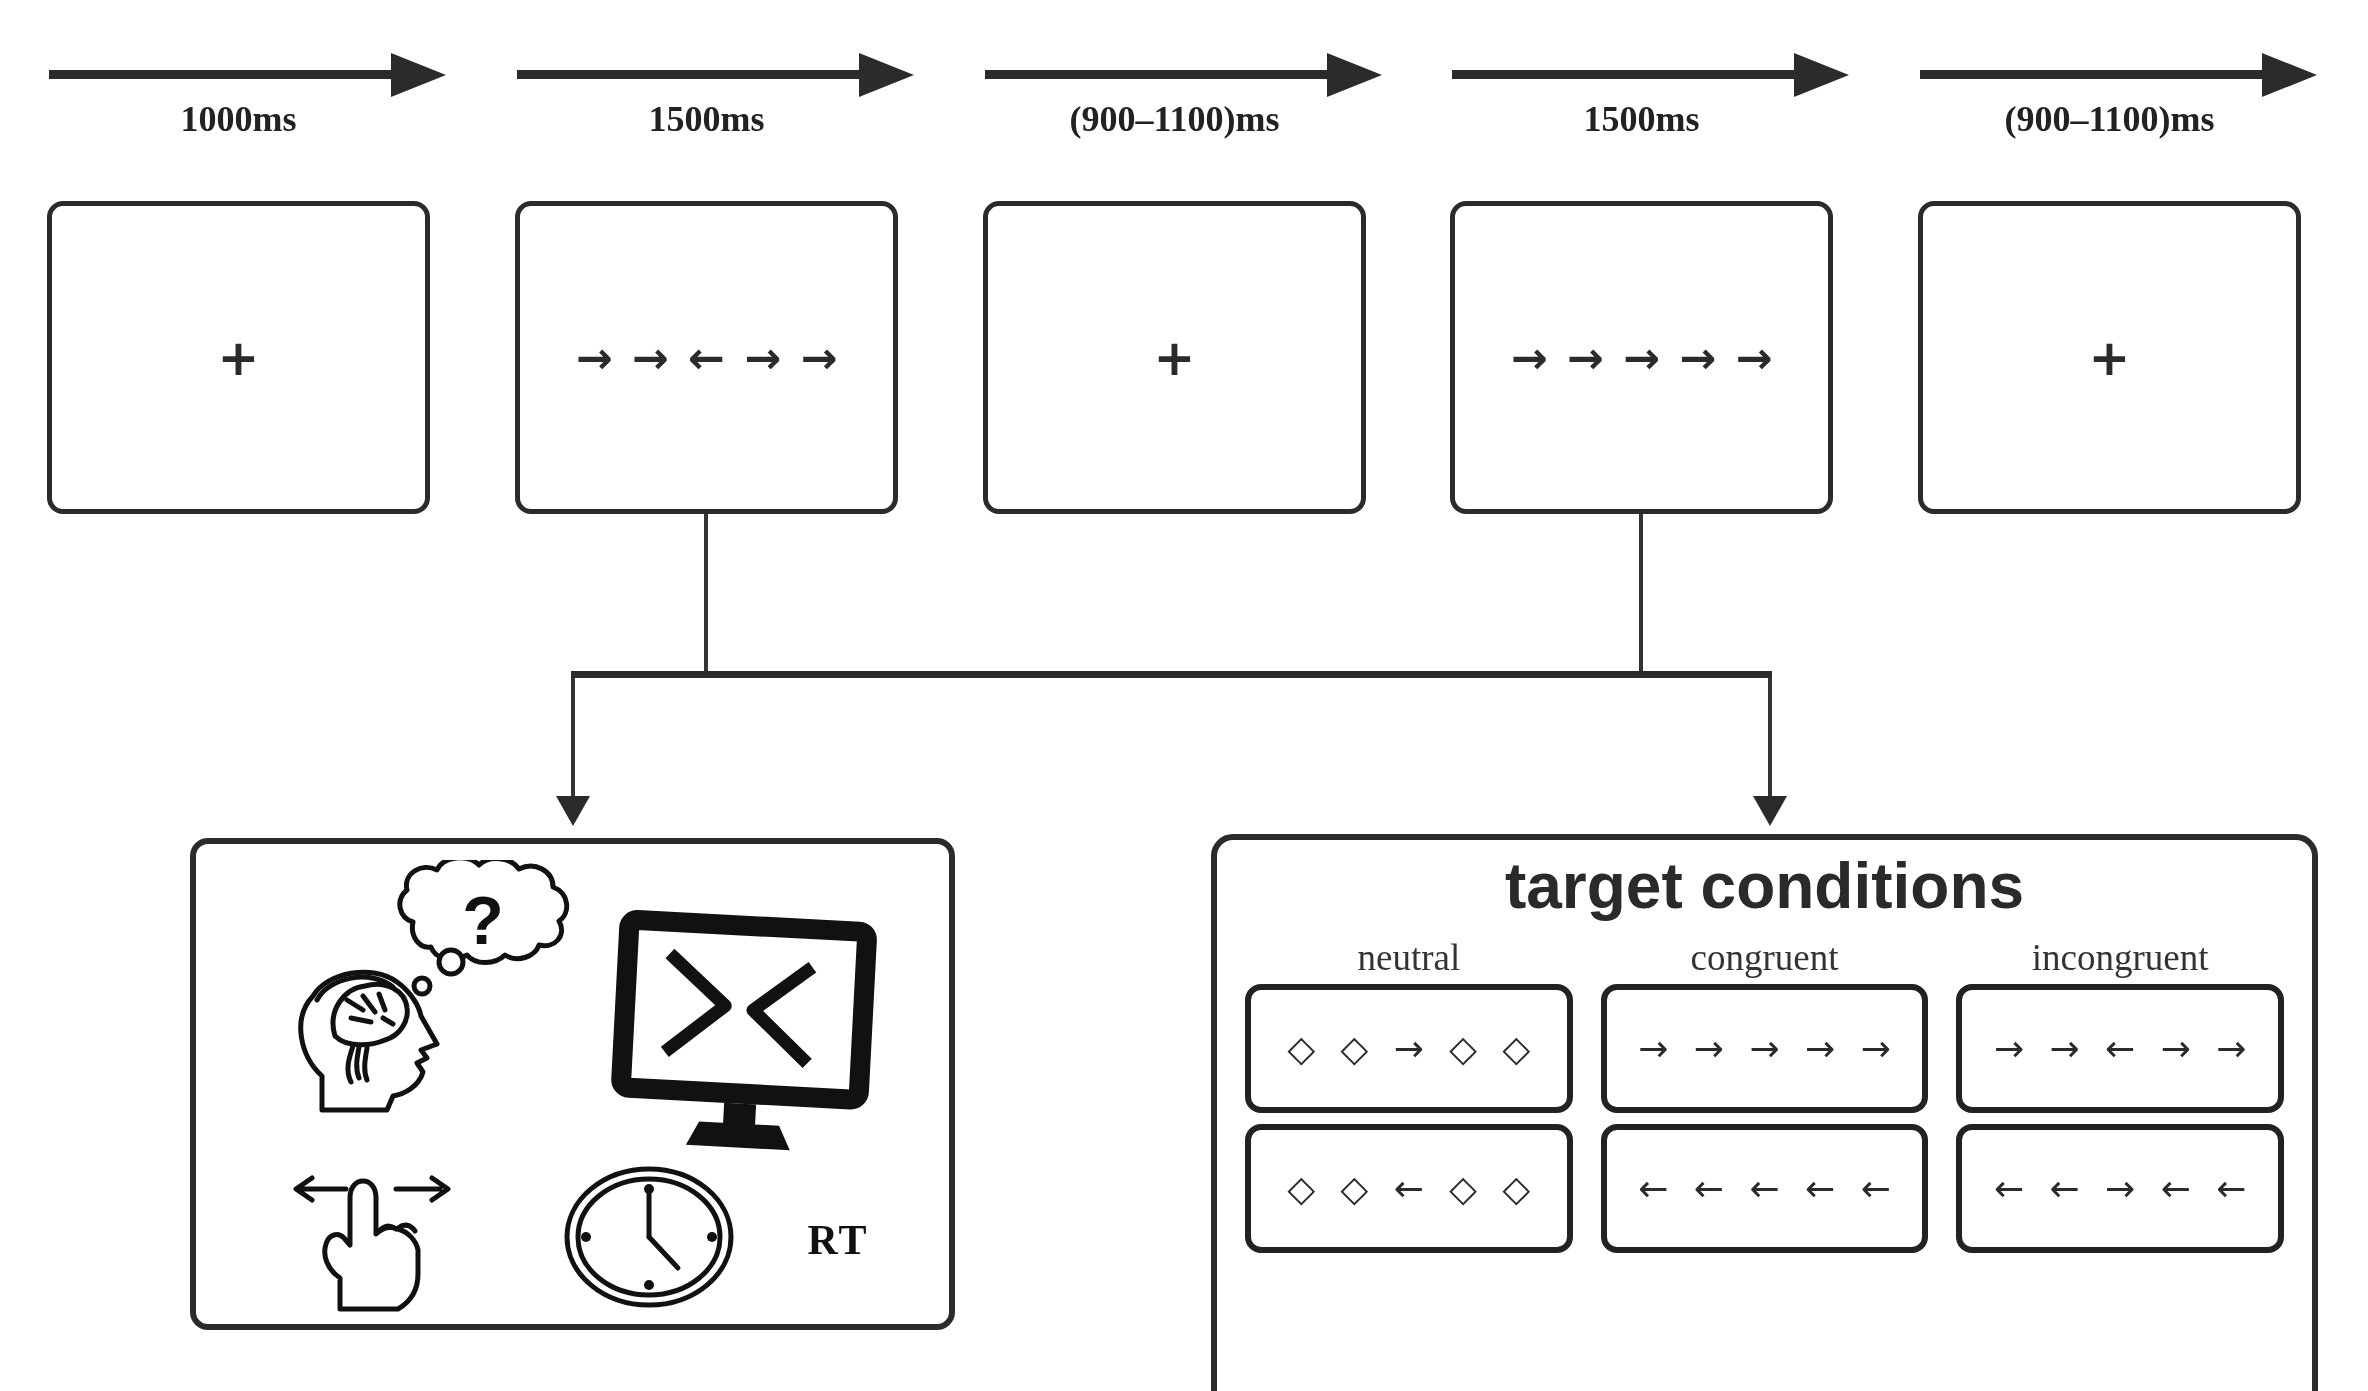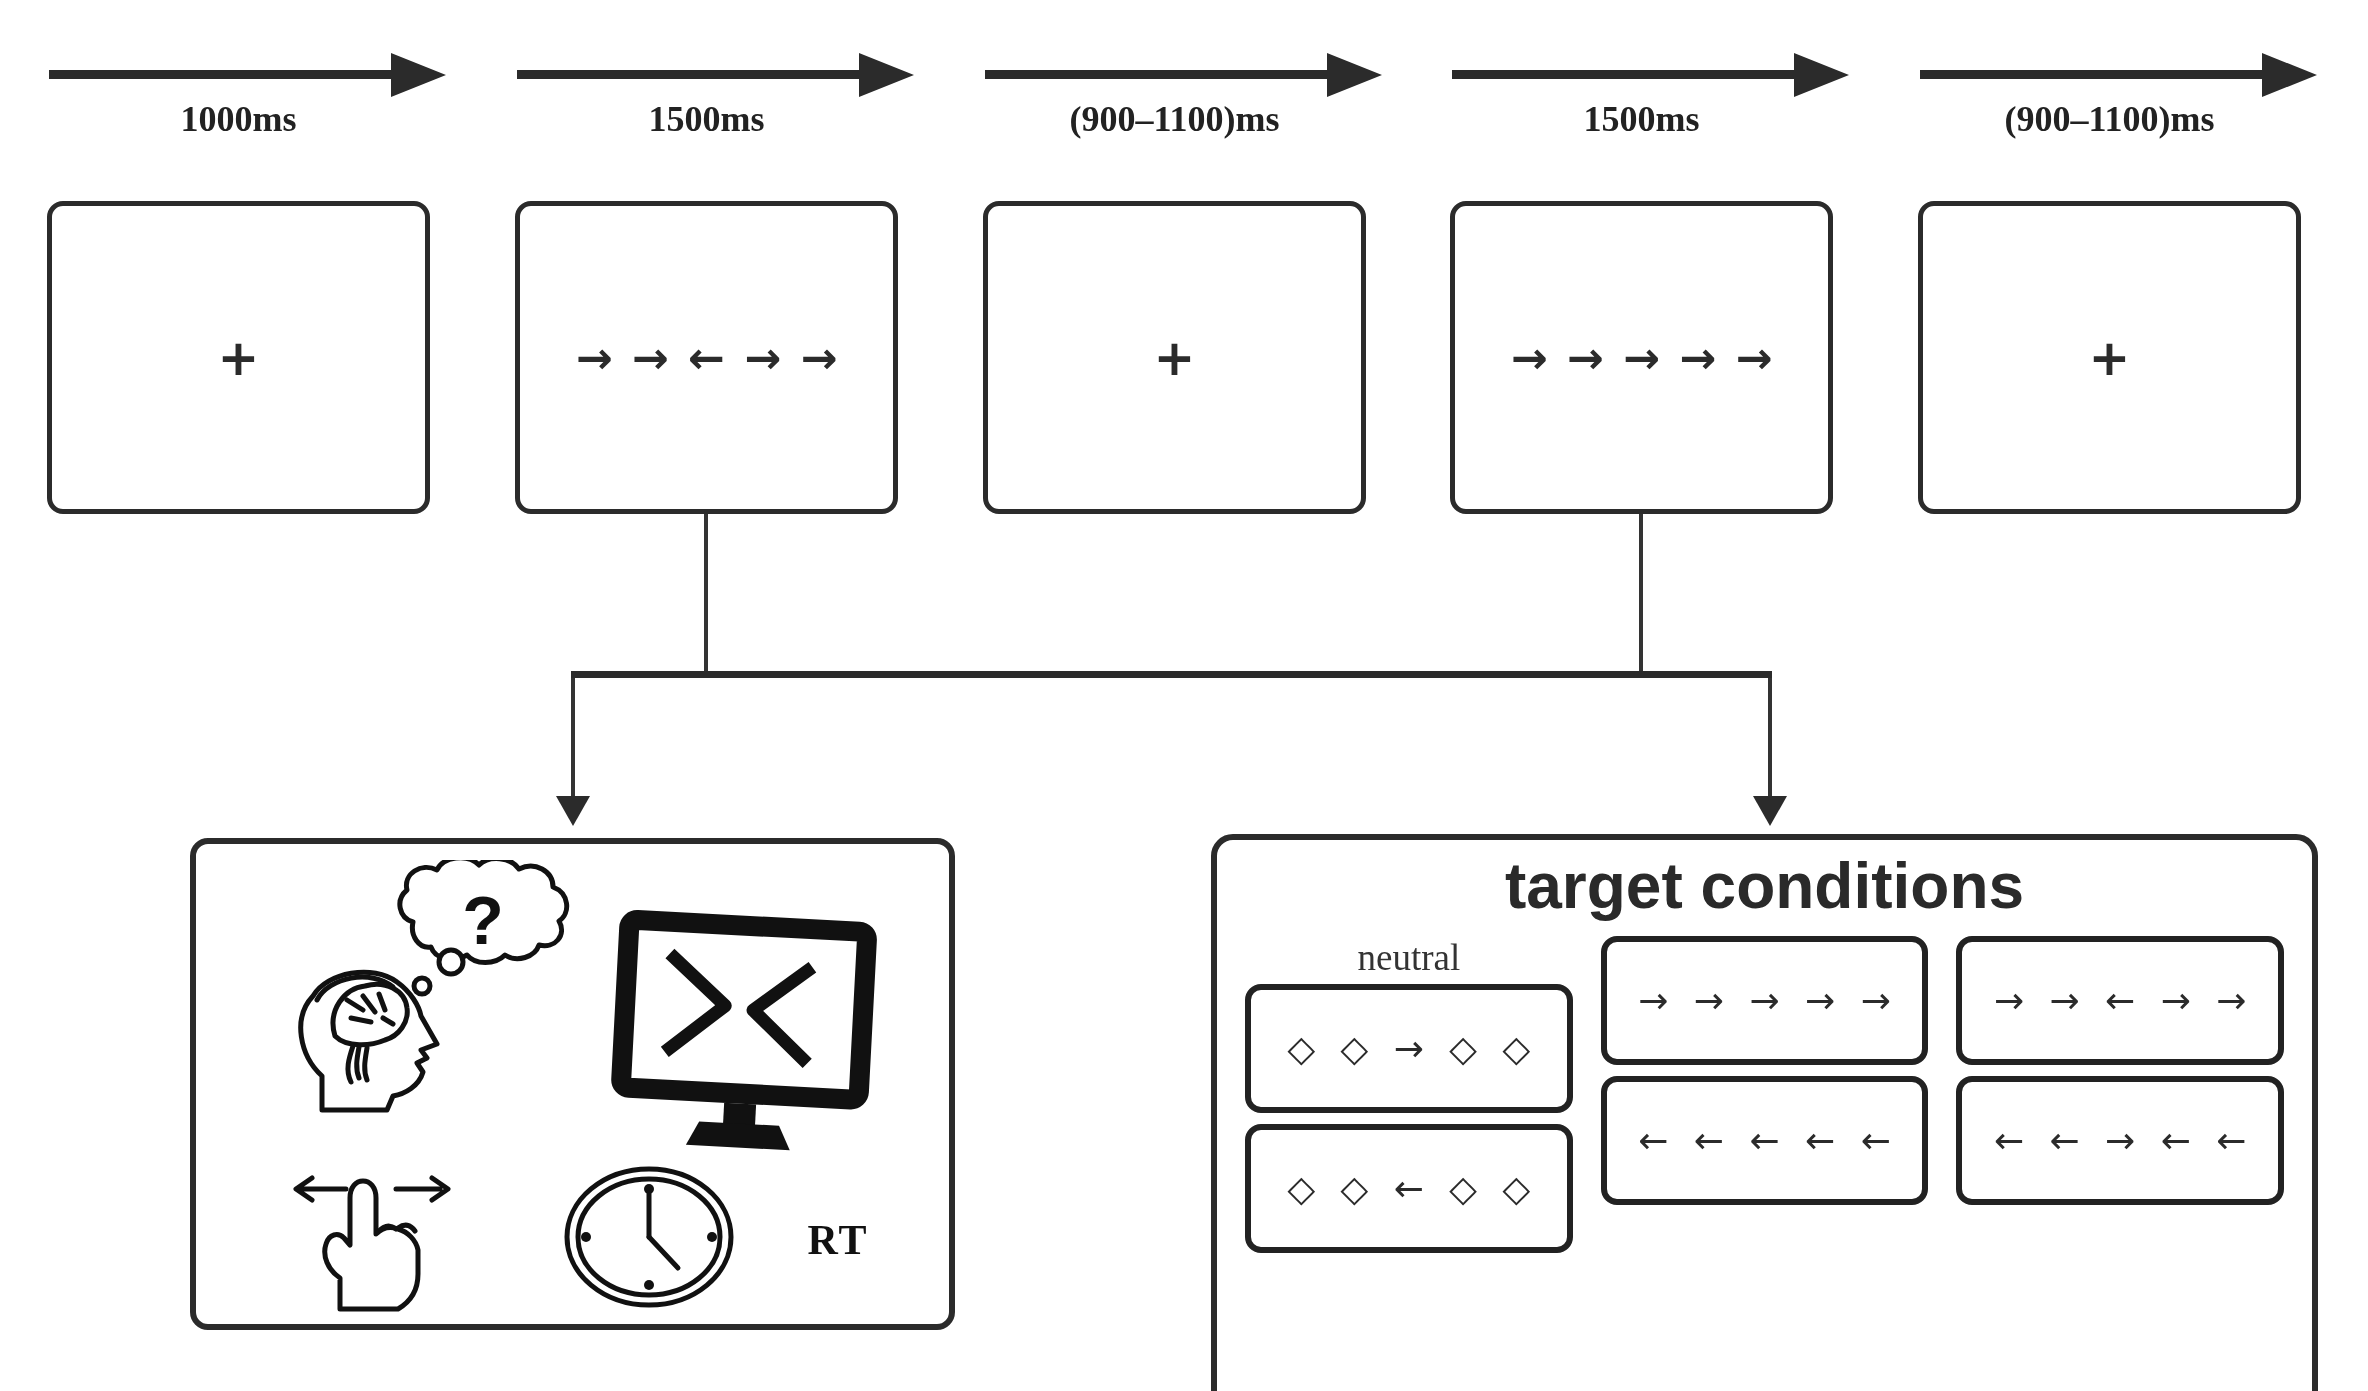--- a/index.html
+++ b/index.html
@@ -162,29 +162,31 @@
         <div class="tc-label">neutral</div>
         <div class="stim-box">
           <span class="stim">◇ ◇ → ◇ ◇</span>
         </div>
         <div class="stim-box">
           <span class="stim">◇ ◇ ← ◇ ◇</span>
         </div>
       </div>
 
       <div class="tc-col">
+        <div class="tc-label">congruent</div>
         <div class="stim-box">
           <span class="stim">→ → → → →</span>
         </div>
         <div class="stim-box">
           <span class="stim">← ← ← ← ←</span>
         </div>
       </div>
 
       <div class="tc-col">
+        <div class="tc-label">incongruent</div>
         <div class="stim-box">
           <span class="stim">→ → ← → →</span>
         </div>
         <div class="stim-box">
           <span class="stim">← ← → ← ←</span>
         </div>
       </div>
 
     </div>
   </div>

